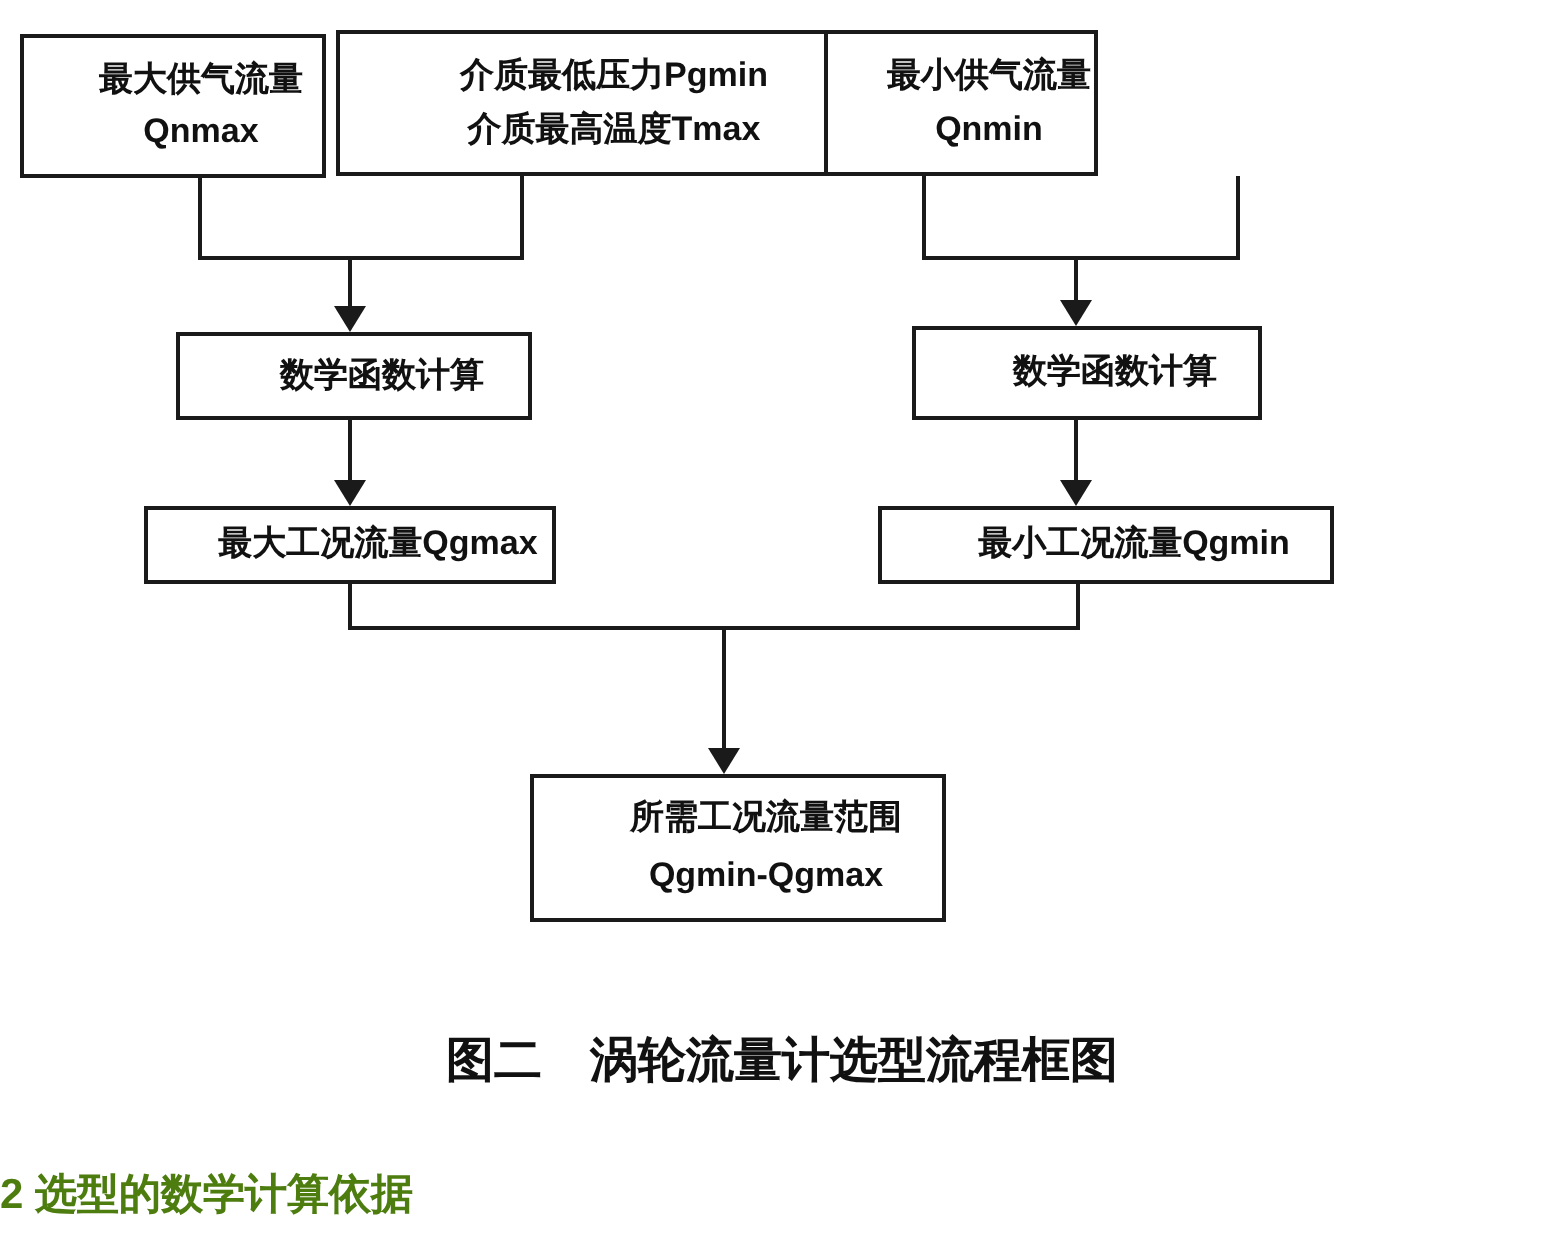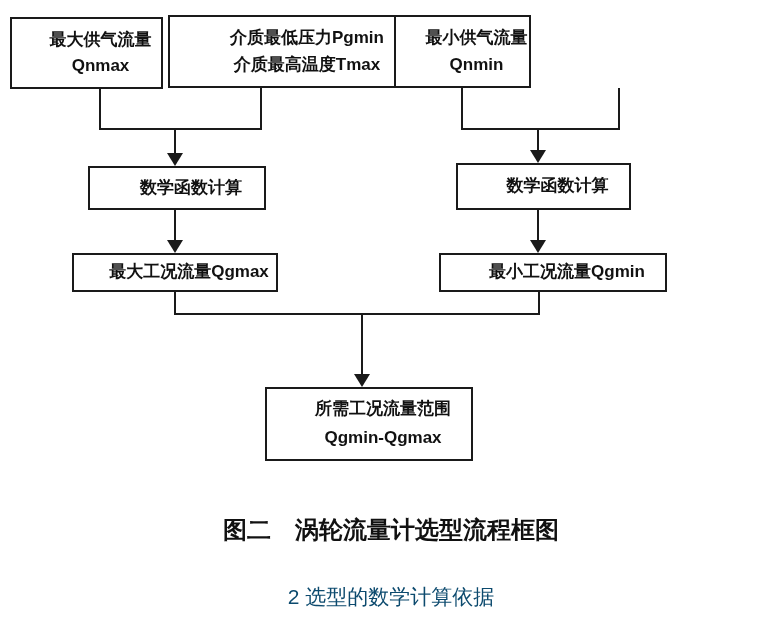--- a/index.html
+++ b/index.html
@@ -34,21 +34,21 @@
   .arrowhead {
     position: absolute;
     width: 0; height: 0;
     border-left: 8px solid transparent;
     border-right: 8px solid transparent;
     border-top: 13px solid #1a1a1a;
   }
   
   .b-qnmax      { left: 10px;  top: 17px;  width: 153px; height: 72px; }
   .b-pgmin-tmax { left: 168px; top: 15px;  width: 250px; height: 73px; }
-  .b-qnmin      { left: 394px; top: 15px;  width: 137px; height: 73px; }
+  .b-qnmin      { left: 412px; top: 15px;  width: 137px; height: 73px; }
   .b-pgmax-tmin { left: 542px; top: 14px;  width: 215px; height: 74px; }
   
   .b-calc-left  { left: 88px;  top: 166px; width: 178px; height: 44px; }
   .b-calc-right { left: 456px; top: 163px; width: 175px; height: 47px; }
   
   .b-qgmax      { left: 72px;  top: 253px; width: 206px; height: 39px; }
   .b-qgmin      { left: 439px; top: 253px; width: 228px; height: 39px; }
   
   .b-range      { left: 265px; top: 387px; width: 208px; height: 74px; line-height: 1.7; }
 
@@ -59,24 +59,24 @@
     text-align: center;
     font-weight: bold;
     font-size: 24px;
     color: #111111;
     white-space: pre;
   }
   .section-heading {
     position: absolute;
     left: 0; top: 583px;
     width: 100%;
-    text-align: center;
-    font-weight: normal;
+    text-align: left;
+    font-weight: bold;
     font-size: 21px;
-    color: #0c4a6e;
+    color: #4d7c0f;
     white-space: pre;
   }
 </style>
 </head>
 <body>
 
 <div class="page">
 
   <div class="box b-qnmax">
     <div class="bline">最大供气流量</div>

